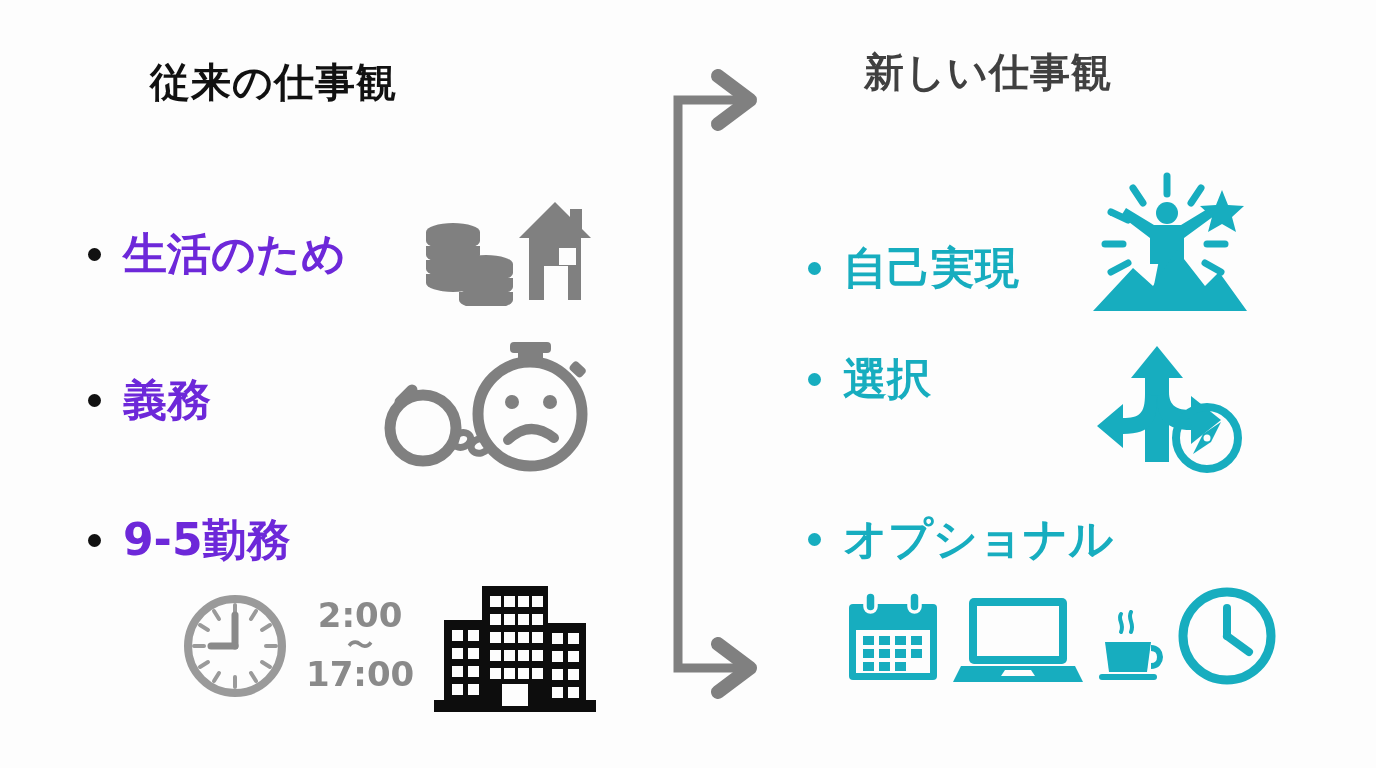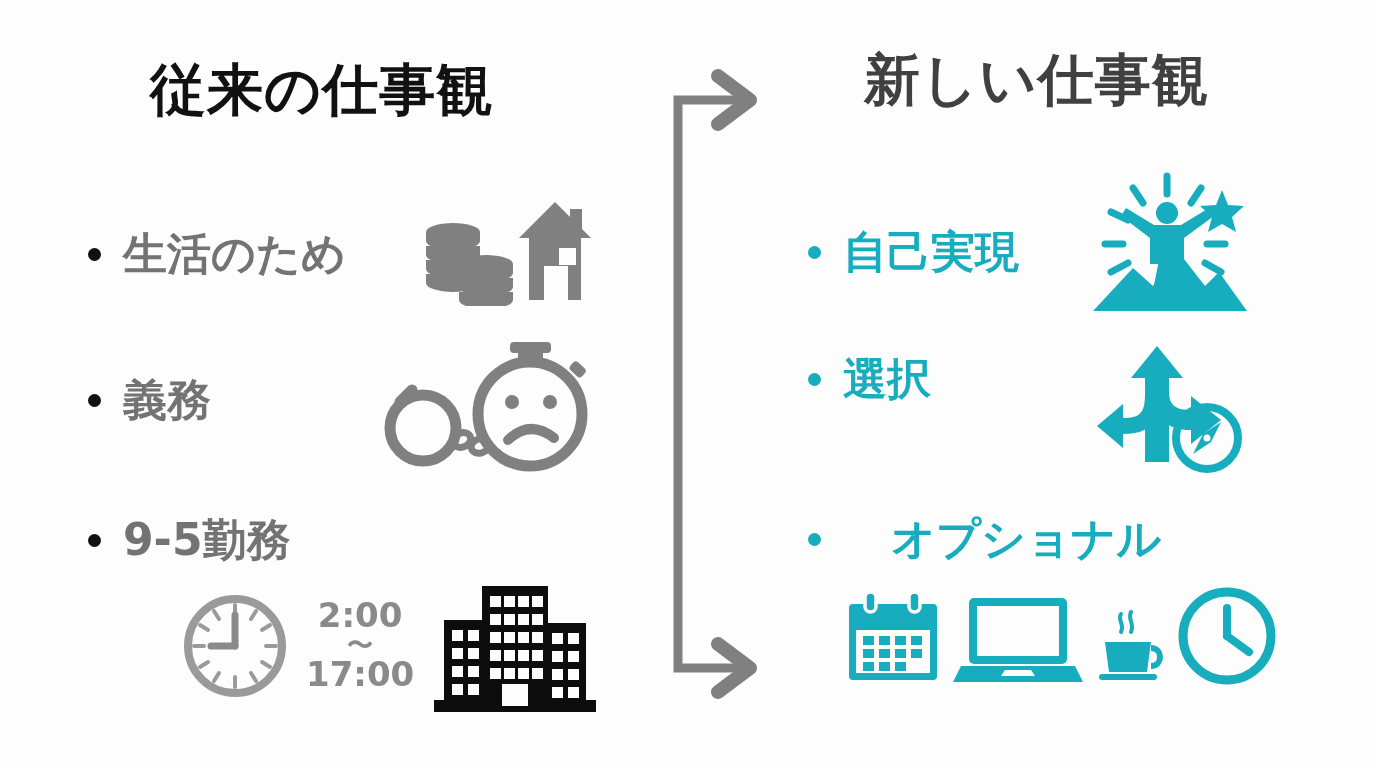--- a/index.html
+++ b/index.html
@@ -28,21 +28,21 @@
     position: absolute;
     top: 0;
     height: 768px;
   }
   .col-left  { left: 0px;   width: 660px; }
   .col-right { left: 790px; width: 586px; }
 
   
   .title {
     position: absolute;
-    font-size: 56px;
+    font-size: 40px;
     font-weight: 700;
     letter-spacing: 1px;
     white-space: nowrap;
     line-height: 1;
   }
   .title-left {
     left: 150px;
     top: 62px;
     color: #111111;
   }
@@ -68,32 +68,32 @@
   }
   .bullet-dot.dark  { background: #111111; }
   .bullet-dot.teal  { background: #17adbf; }
 
   .bullet-label {
     font-size: 44px;
     font-weight: 700;
     line-height: 1;
     white-space: nowrap;
   }
-  .bullet-label.dark { color: #737373; text-align: right; }
+  .bullet-label.dark { color: #6d28d9; text-align: right; }
   .bullet-label.teal { color: #17adbf; }
 
   
   .lb1 { left: 88px; top: 232px; }
   .lb2 { left: 88px; top: 378px; }
   .lb3 { left: 88px; top: 518px; }
 
   
-  .rb1 { left: 18px; top: 230px; text-align: center; }
+  .rb1 { left: 18px; top: 246px; text-align: center; }
   .rb2 { left: 18px; top: 357px; }
-  .rb3 { left: 18px; top: 517px; gap: 48px; }
+  .rb3 { left: 18px; top: 517px; }
 
   
   .icon-group { position: absolute; }
 
   .ig-money     { left: 418px; top: 196px; }
   .ig-cuffs     { left: 378px; top: 336px; }
   .ig-hours     { left: 180px; top: 578px; }
   .ig-summit    { left: 1085px; top: 168px; }
   .ig-choice    { left: 1095px; top: 334px; }
   .ig-flexible  { left: 845px; top: 586px; }

